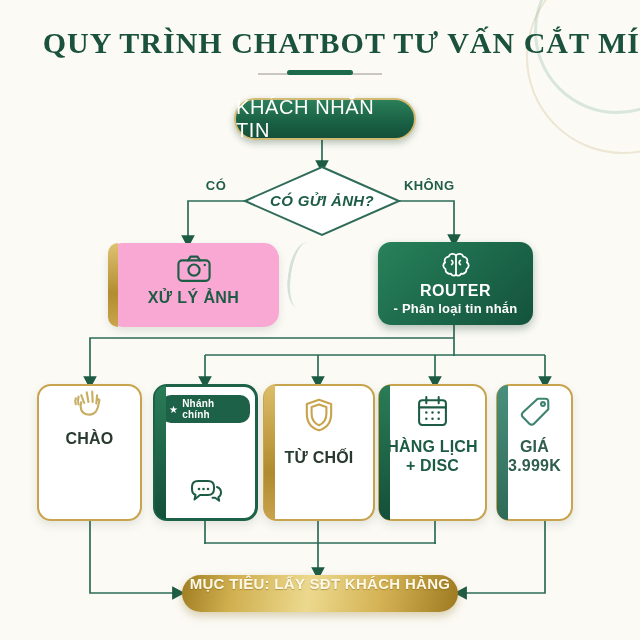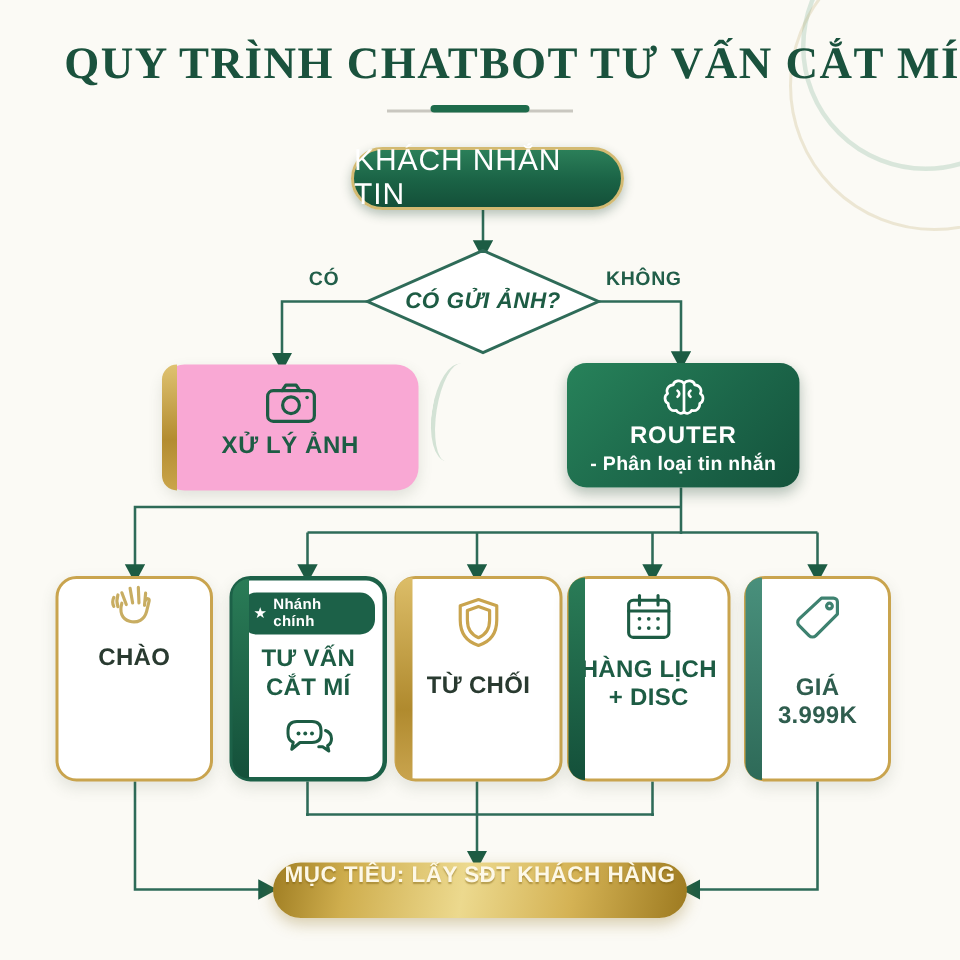--- a/index.html
+++ b/index.html
@@ -79,21 +79,21 @@
   .stripe-teal{background:linear-gradient(180deg,#49907c 0%,#2e6a58 100%);}
   .intent-label{font-weight:bold;font-size:16px;line-height:1.18;text-align:center;letter-spacing:.2px;}
   .ink-dark{color:#293a30;}
   .ink-green{color:#1d5c44;}
   .ink-teal{color:#2f5d4e;}
 
   .box-chao{left:37px;width:105px;gap:10px;}
   .box-tuvan{left:153px;width:105px;border:3px solid #1c6148;padding:8px 5px 11px;justify-content:space-between;}
   .box-tuchoi{left:263px;width:112px;padding-top:11px;gap:16px;}
   .box-chotlich{left:378px;width:109px;padding-top:9px;gap:10px;}
-  .box-gia{left:496px;width:98px;padding-top:9px;gap:21px;}
+  .box-gia{left:496px;width:77px;padding-top:9px;gap:9px;}
 
   .badge{
     display:flex;align-items:center;gap:4px;
     background:#1c6148;color:#fff;border-radius:10px;
     font-size:10px;font-weight:bold;padding:3px 8px;letter-spacing:.2px;
   }
   .goal-pill{
     position:absolute;left:182px;top:575px;width:276px;height:37px;border-radius:20px;
     background:linear-gradient(100deg,#9f7d22 0%,#cfae4e 18%,#ecd98e 46%,#d4b254 72%,#9d7a20 100%);
     box-shadow:0 4px 10px rgba(150,120,40,.35);
@@ -188,24 +188,20 @@
       <div></div>
     </div>
   </div>
 
   <div class="intent-box box-tuvan">
     <div class="stripe stripe-green"></div>
     <div class="badge">
       <span>★</span>
       <span>Nhánh chính</span>
     </div>
-    <div class="intent-label ink-green">
-      <div>TƯ VẤN</div>
-      <div>CẮT MÍ</div>
-    </div>
     <svg width="36" height="30" viewBox="0 0 36 30" fill="none" stroke="#1d5c44" stroke-width="2" stroke-linecap="round" stroke-linejoin="round">
       <path d="M4 10 q0 -6 6 -6 h10 q6 0 6 6 v2 q0 6 -6 6 h-8 l-5.5 4.5 l1 -4.7 q-3.5 -1 -3.5 -5.8 z"></path>
       <circle cx="11" cy="12" r="1.3" fill="#1d5c44" stroke="none"></circle>
       <circle cx="15.5" cy="12" r="1.3" fill="#1d5c44" stroke="none"></circle>
       <circle cx="20" cy="12" r="1.3" fill="#1d5c44" stroke="none"></circle>
       <path d="M29 10 q4 1.5 4 5.5 q0 3.2 -2.6 4.6 l0.8 3.6 l-4.1 -2.9 h-2.6"></path>
     </svg>
   </div>
 
   <div class="intent-box box-tuchoi">

